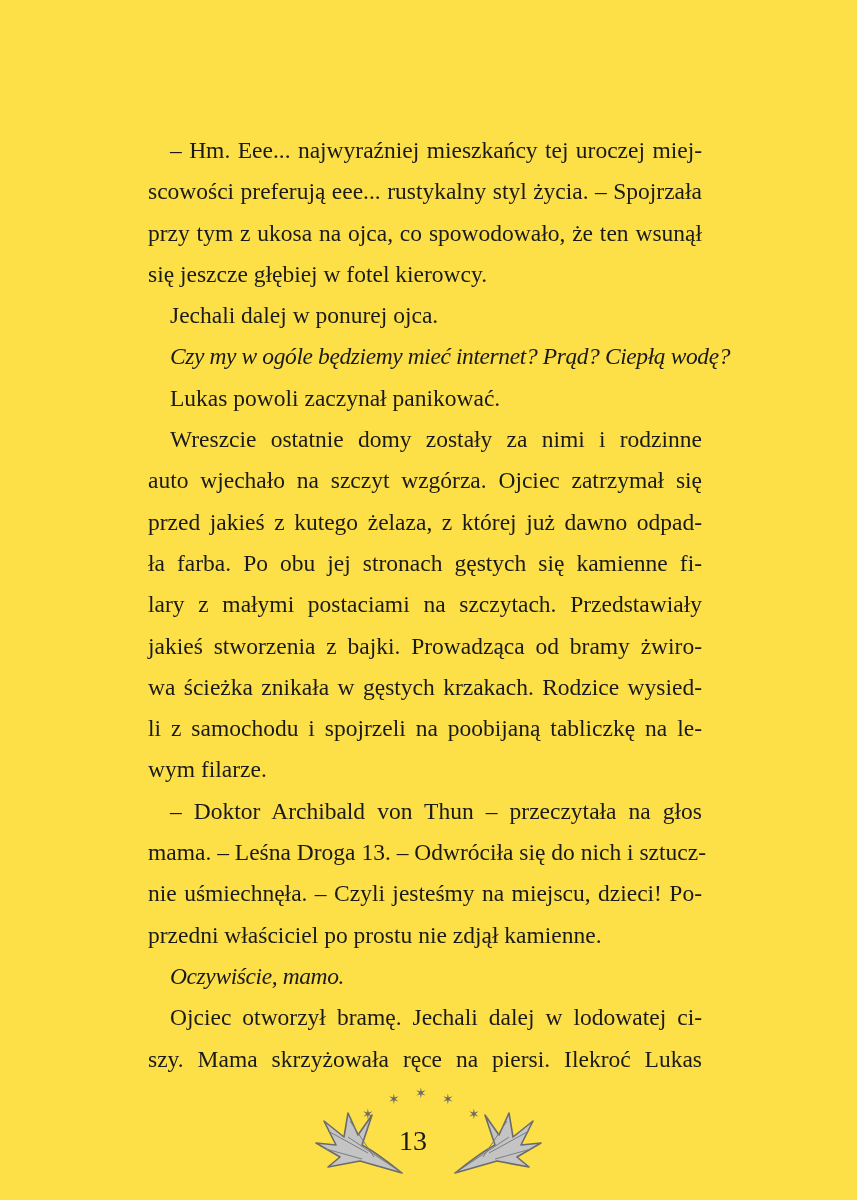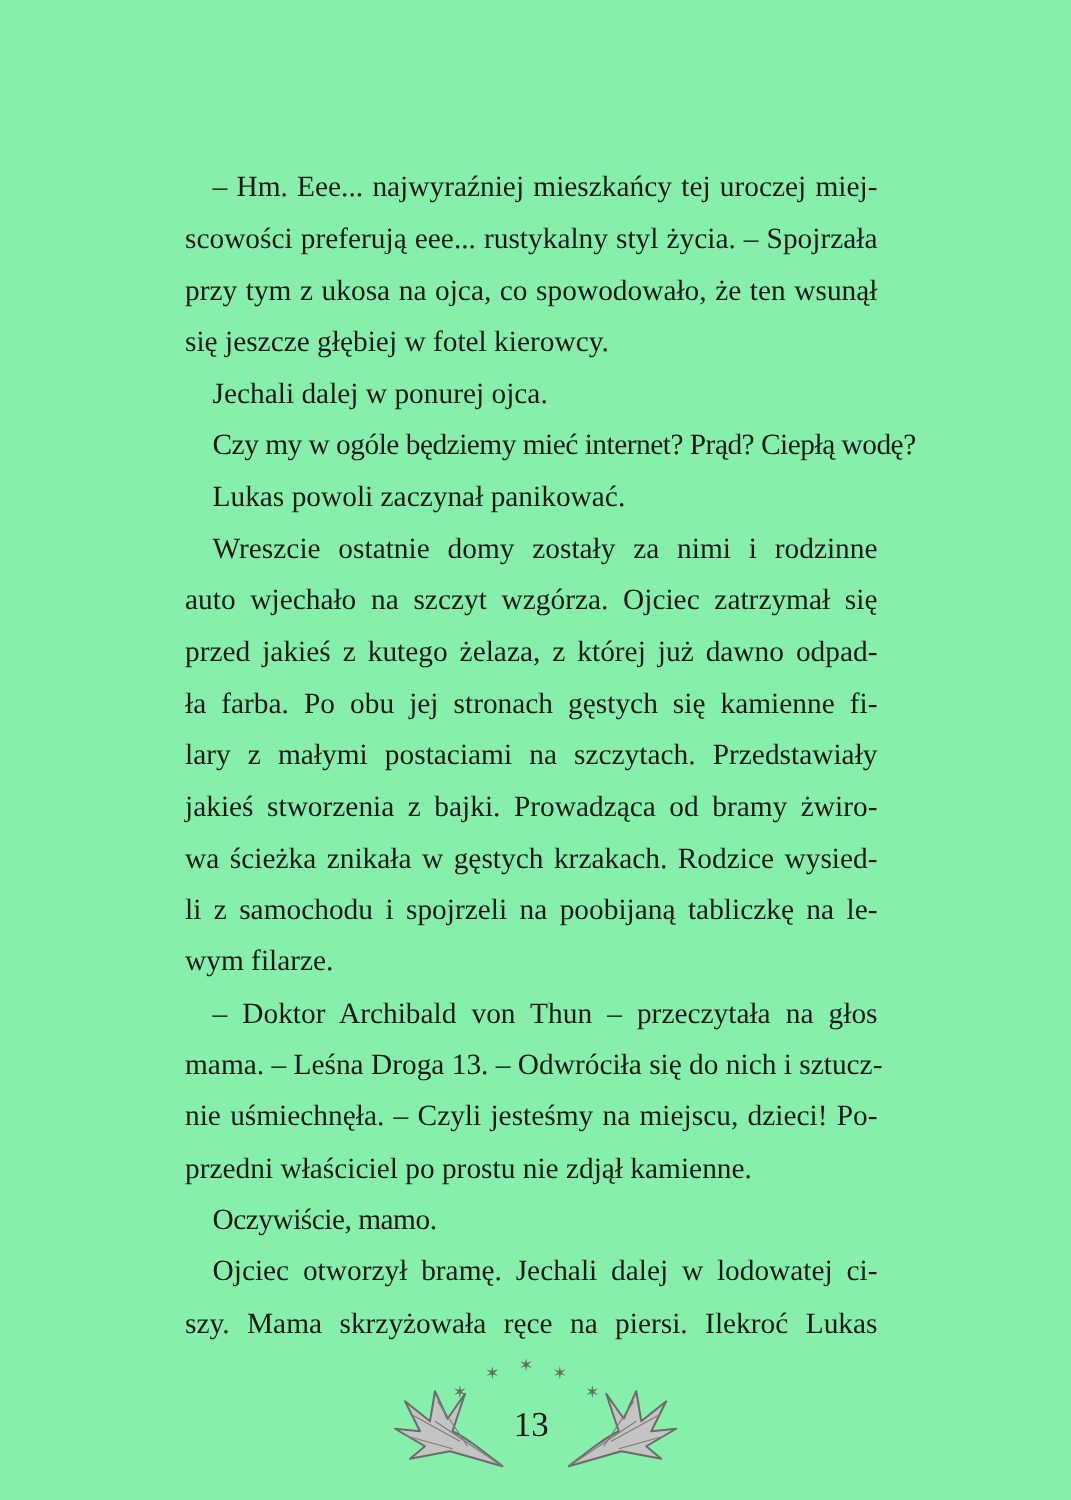--- a/index.html
+++ b/index.html
@@ -1,56 +1,55 @@
 <!DOCTYPE html>
 <html><head>
 <meta charset="utf-8">
 <style>
   html, body { margin: 0; padding: 0; background: #ffffff; }
   body { width: 857px; height: 1200px; position: relative; overflow: hidden; }
   .page {
-    position: absolute; left: 0; top: 0; width: 857px; height: 1200px; background: #86efac;
+    position: absolute; left: 0; top: 0; width: 857px; height: 1200px; background: #fde047;
   }
   .text-block {
     position: absolute;
     left: 148px;
     top: 130px;
     width: 554px;
     font-family: "Liberation Serif", "DejaVu Serif", serif;
     font-size: 23.5px;
     color: #1a1a1a;
     line-height: 41.3px;
   }
   .line {
     display: block;
     white-space: nowrap;
     text-align: justify;
     text-align-last: justify;
     height: 41.3px;
   }
   .line.last { text-align-last: left; }
   .line.indent { padding-left: 22px; }
-  .line.italic { letter-spacing: -0.4px; }
+  .line.italic { font-style: italic; letter-spacing: -0.4px; }
   .footer {
     position: absolute;
     left: 300px;
     top: 1075px;
     width: 260px;
     height: 100px;
   }
   .page-number {
     position: absolute;
     left: 98px;
     top: 50px;
     width: 30px;
     font-family: "Liberation Serif", "DejaVu Serif", serif;
     font-size: 28px;
     color: #1a1a1a;
     text-align: center;
-    margin-left: 12px;
   }
   .leaf { position: absolute; }
   .star { position: absolute; color: #6a6a6a; font-size: 14px; line-height: 14px; }
 </style>
 </head>
 <body>
 
 <div class="page">
   <div class="text-block">
     <span class="line indent">– Hm. Eee... najwyraźniej mieszkańcy tej uroczej miej-</span>

